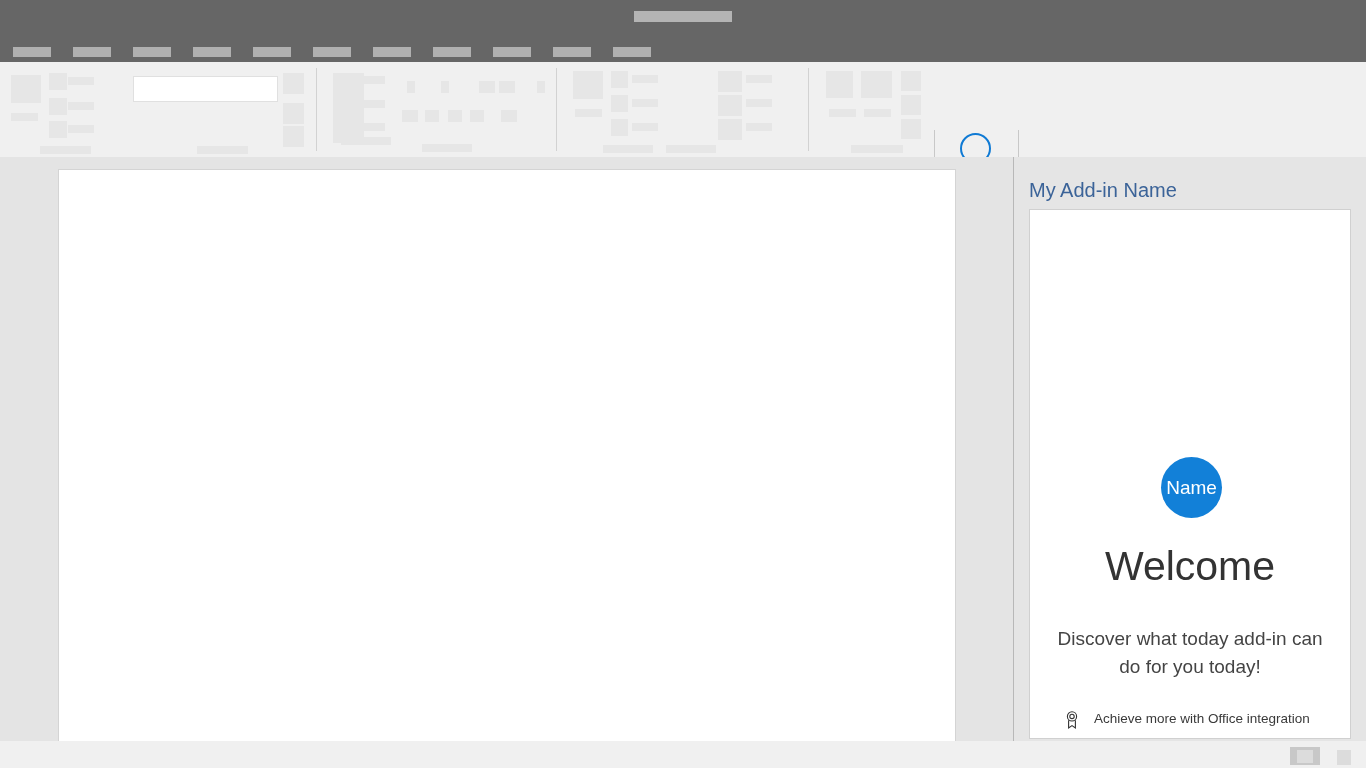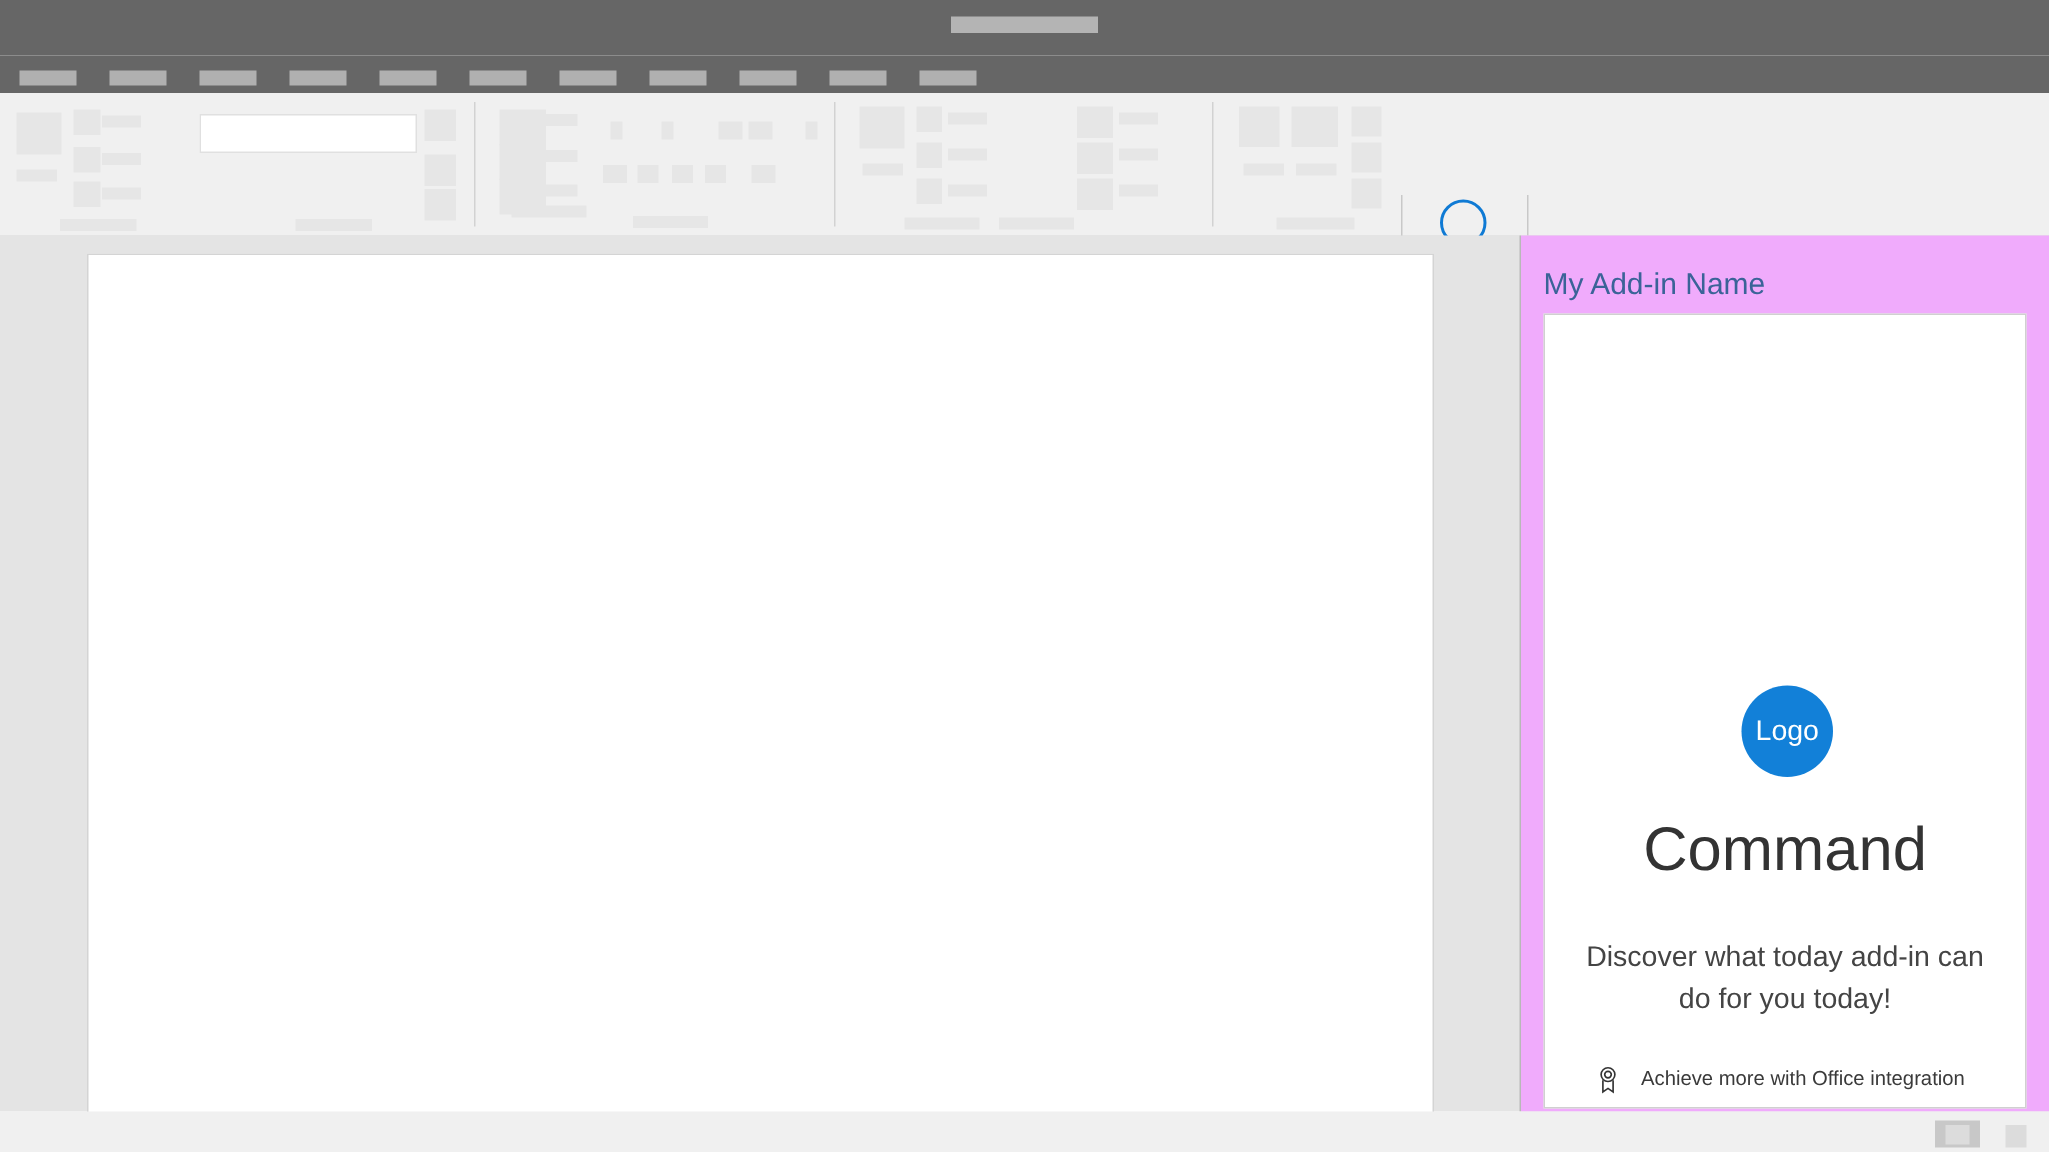--- a/index.html
+++ b/index.html
@@ -145,21 +145,21 @@
     height: 584px;
     background: #b8b8b8;
   }
 
   
   .taskpane {
     position: absolute;
     left: 1014px; top: 157px;
     width: 352px;
     height: 584px;
-    background: #f0abfc;
+    background: #e5e5e5;
   }
   .pane-title {
     position: absolute;
     left: 15px; top: 22px;
     font-size: 20px;
     font-weight: 300;
     color: #3b6398;
     white-space: nowrap;
   }
   .pane-card {
@@ -362,24 +362,24 @@
     <div class="doc-page"></div>
     <div class="pane-divider"></div>
   </div>
 
   <div class="taskpane">
     <div class="pane-title">My Add-in Name</div>
 
     <div class="pane-card">
 
       <div class="logo-circle">
-        <span>Logo</span>
+        <span>Name</span>
       </div>
 
-      <div class="welcome-title">Command</div>
+      <div class="welcome-title">Welcome</div>
       <div class="welcome-sub">Discover what today add-in can do for you today!</div>
 
       <div class="feature-list">
 
         <div class="feature-item">
           <span class="feature-icon">
             <svg width="20" height="20" viewBox="0 0 20 20">
               <circle cx="10" cy="6.4" r="4.6" fill="none" stroke="#333" stroke-width="1.1"></circle>
               <circle cx="10" cy="6.4" r="2.2" fill="none" stroke="#333" stroke-width="1.1"></circle>
               <path d="M6.6 10.2 L6.6 18 L10 15.6 L13.4 18 L13.4 10.2" fill="none" stroke="#333" stroke-width="1.1"></path>

